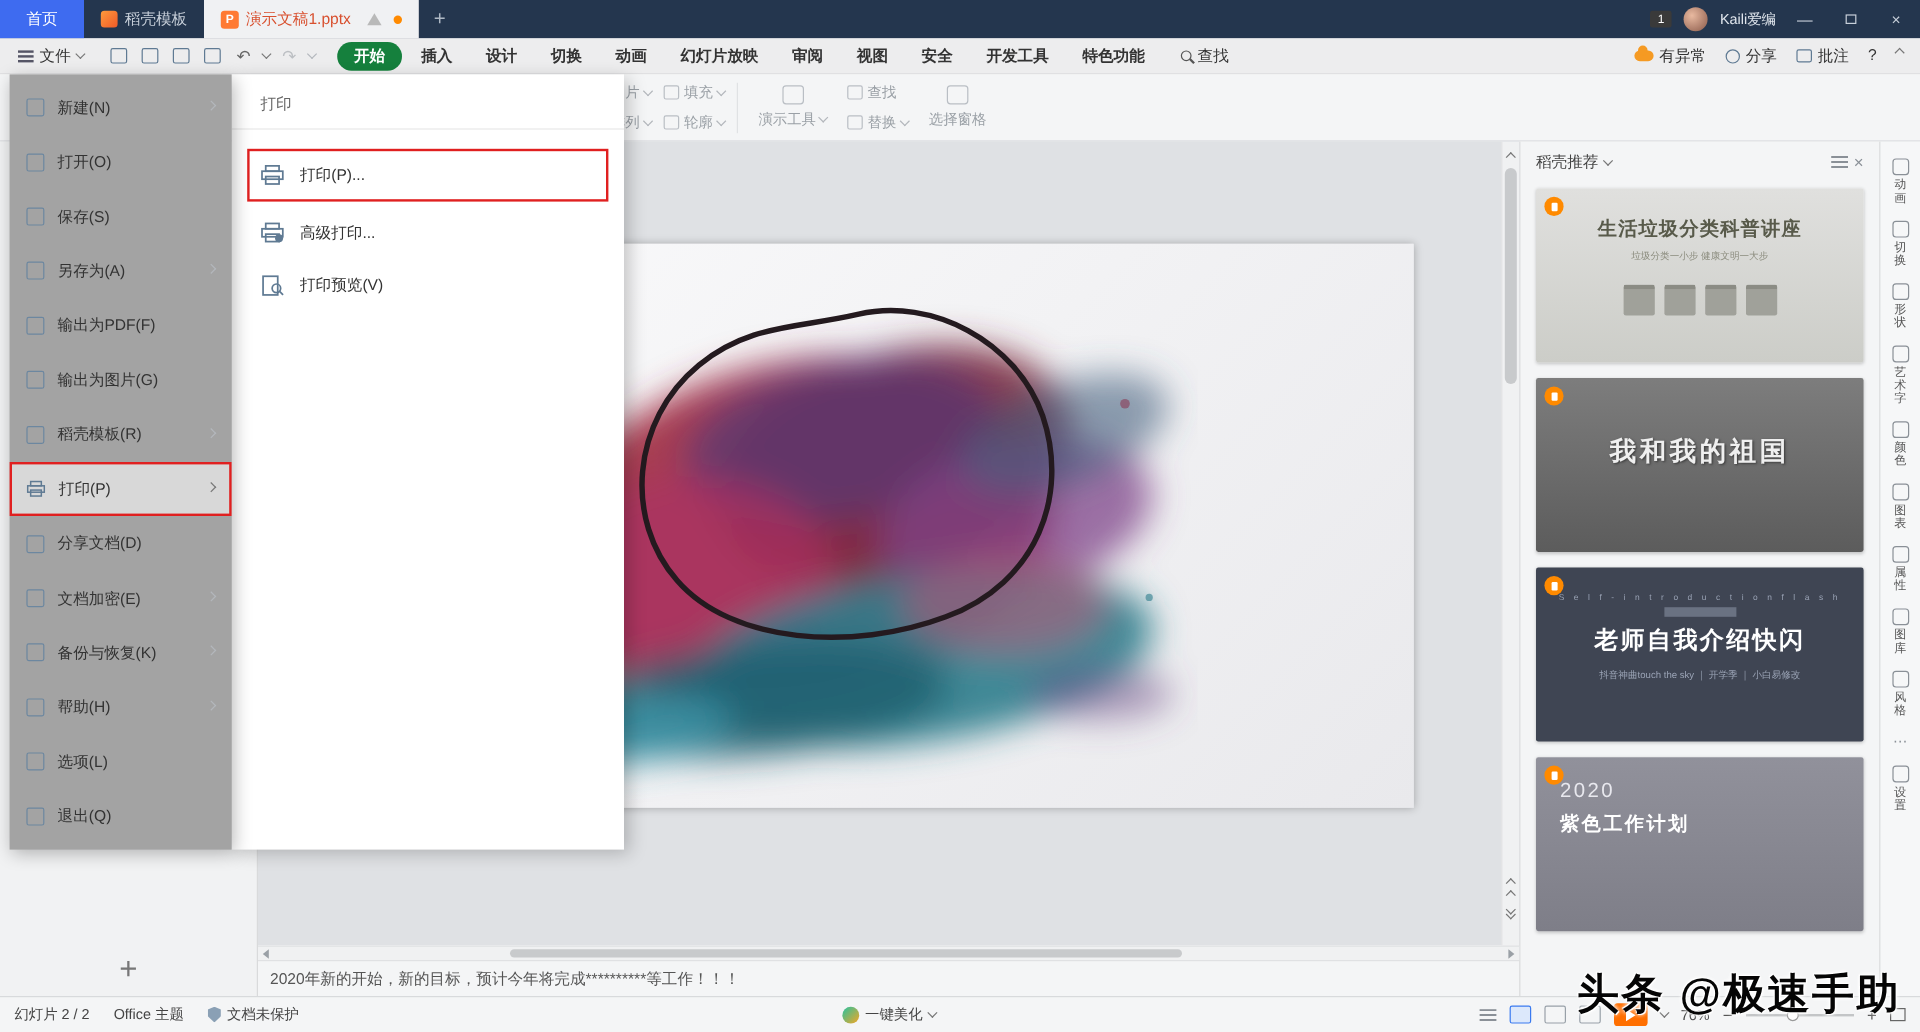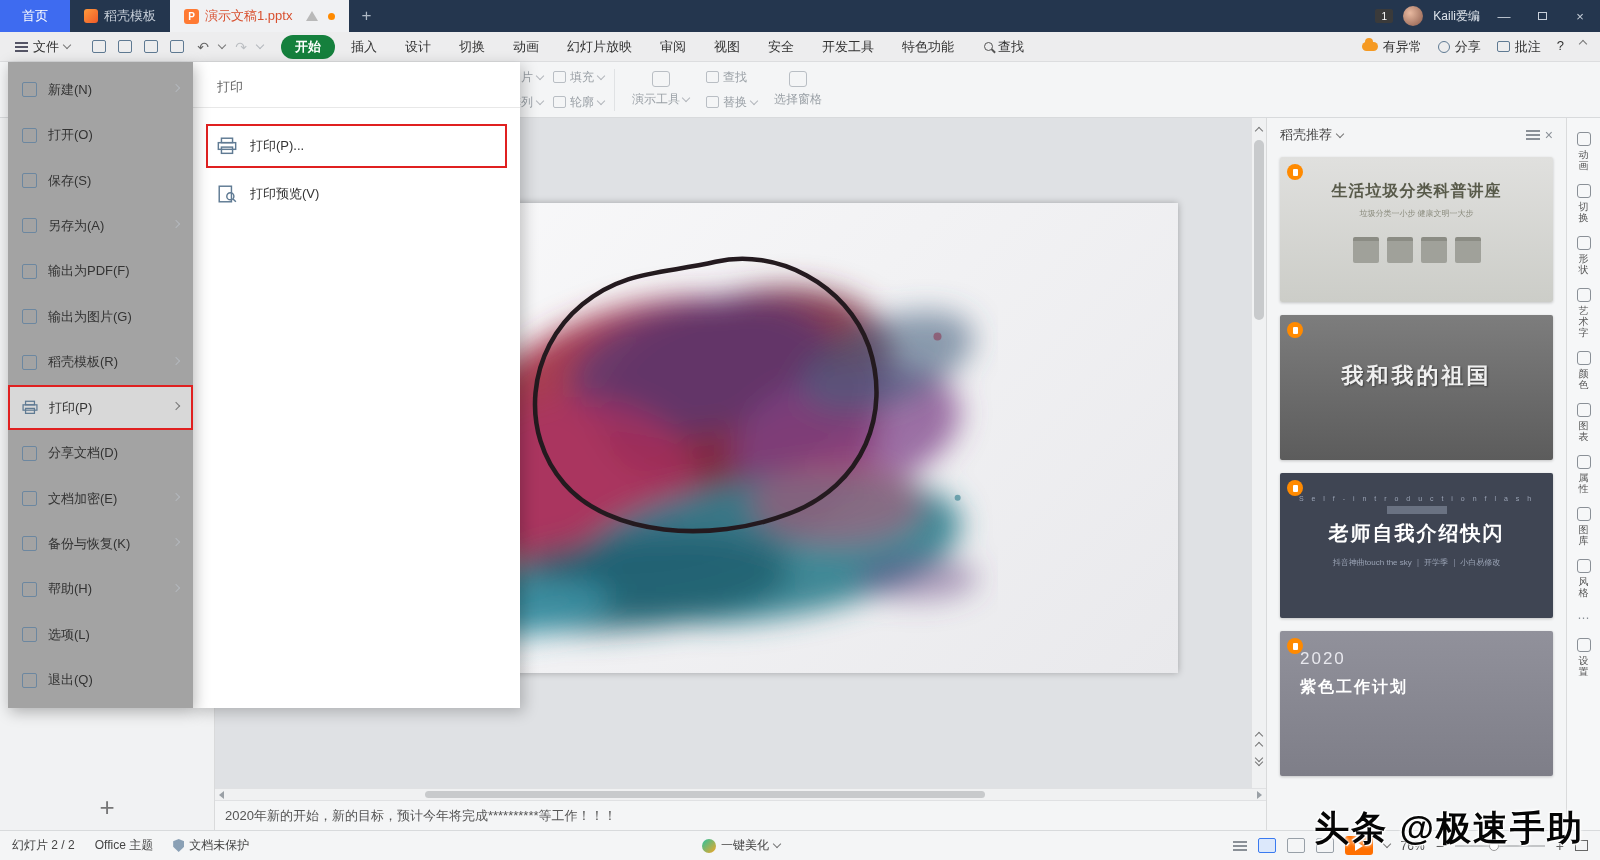--- a/index.html
+++ b/index.html
@@ -30,21 +30,21 @@
   .ham { display:inline-block; width:13px; height:10px; border-top:2px solid #556; border-bottom:2px solid #556; position:relative; }
   .ham::after { content:""; position:absolute; left:0; right:0; top:2px; height:2px; background:#556; }
   .chev { width:6px; height:6px; border-right:1.4px solid #777; border-bottom:1.4px solid #777; transform:rotate(45deg); display:inline-block; margin-top:-3px; }
   .chev.up { transform:rotate(-135deg); margin-top:3px; }
   .qa-group { display:flex; align-items:center; gap:6px; padding:0 8px; }
   .qa { width:20px; height:20px; display:flex; align-items:center; justify-content:center; color:#5f7a93; }
   .qa-ic { width:14px; height:13px; border:1.4px solid #5f7a93; border-radius:2px; display:inline-block; }
   .undo { font-size:14px; color:#666; }
   .redo { font-size:14px; color:#bcbfc3; }
   .rtabs { display:flex; align-items:center; gap:4px; margin-left:6px; }
-  .rtab { padding:4px 12px; }
+  .rtab { padding:4px 12px;font-weight:bold; }
   .rtab.active { background:#15803d; color:#fff; border-radius:14px; padding:3px 14px; font-weight:bold; }
   .find { display:flex; gap:5px; align-items:center; margin-left:14px; }
   .mag { width:9px; height:9px; border:1.5px solid #555; border-radius:50%; position:relative; display:inline-block; }
   .mag::after { content:""; position:absolute; width:5px; height:1.5px; background:#555; transform:rotate(45deg); right:-4px; bottom:-1px; }
   .mr-right { margin-left:auto; display:flex; gap:16px; align-items:flex-start; padding-right:6px; }
   .mr-item { display:flex; align-items:center; gap:5px; }
   .cloud { width:16px; height:9px; background:#f59a23; border-radius:8px; position:relative; display:inline-block; }
   .cloud::before { content:""; position:absolute; left:3px; top:-4px; width:8px; height:8px; border-radius:50%; background:#f59a23; }
   .share-ic { width:12px; height:12px; border:1.4px solid #5f7a93; border-radius:50%; display:inline-block; }
   .cmt-ic { width:13px; height:11px; border:1.4px solid #5f7a93; border-radius:2px; display:inline-block; }
@@ -611,20 +611,29 @@
     <div class="ps-item selected">
       <svg width="20" height="18" viewBox="0 0 18 16">
           <rect x="4" y="1" width="10" height="4" fill="none" stroke="#5f7a93" stroke-width="1.3"></rect>
           <rect x="1.2" y="5" width="15.6" height="6" fill="none" stroke="#5f7a93" stroke-width="1.3"></rect>
           <rect x="4" y="9" width="10" height="5.6" fill="none" stroke="#5f7a93" stroke-width="1.3"></rect>
         </svg>
       <span>打印(P)...</span>
     </div>
     <div class="ps-item">
       <svg width="20" height="18" viewBox="0 0 18 16">
+          <rect x="4" y="1" width="10" height="4" fill="none" stroke="#5f7a93" stroke-width="1.3"></rect>
+          <rect x="1.2" y="5" width="15.6" height="6" fill="none" stroke="#5f7a93" stroke-width="1.3"></rect>
+          <rect x="4" y="9" width="10" height="5.6" fill="none" stroke="#5f7a93" stroke-width="1.3"></rect>
+          <circle cx="14" cy="12" r="3" fill="#5f7a93"></circle>
+        </svg>
+      <span>高级打印...</span>
+    </div>
+    <div class="ps-item">
+      <svg width="20" height="18" viewBox="0 0 18 16">
           <rect x="2" y="1" width="11" height="14" fill="none" stroke="#5f7a93" stroke-width="1.3"></rect>
           <circle cx="12" cy="10" r="3.2" fill="none" stroke="#5f7a93" stroke-width="1.3"></circle>
           <line x1="14.4" y1="12.4" x2="17" y2="15" stroke="#5f7a93" stroke-width="1.3"></line>
         </svg>
       <span>打印预览(V)</span>
     </div>
   </div>
 
   <div class="watermark">头条 @极速手助</div>
 

